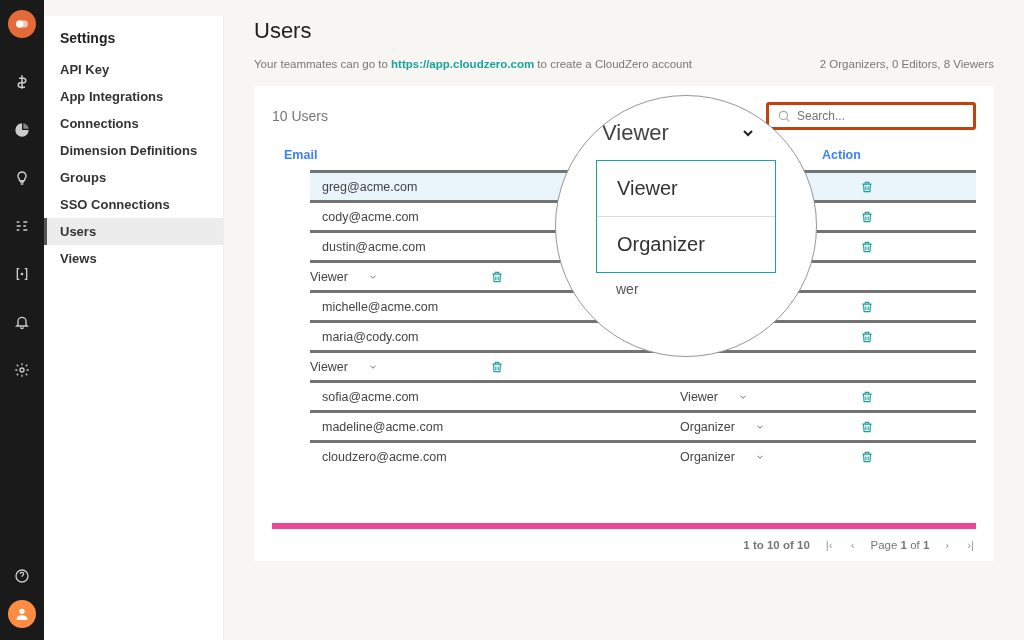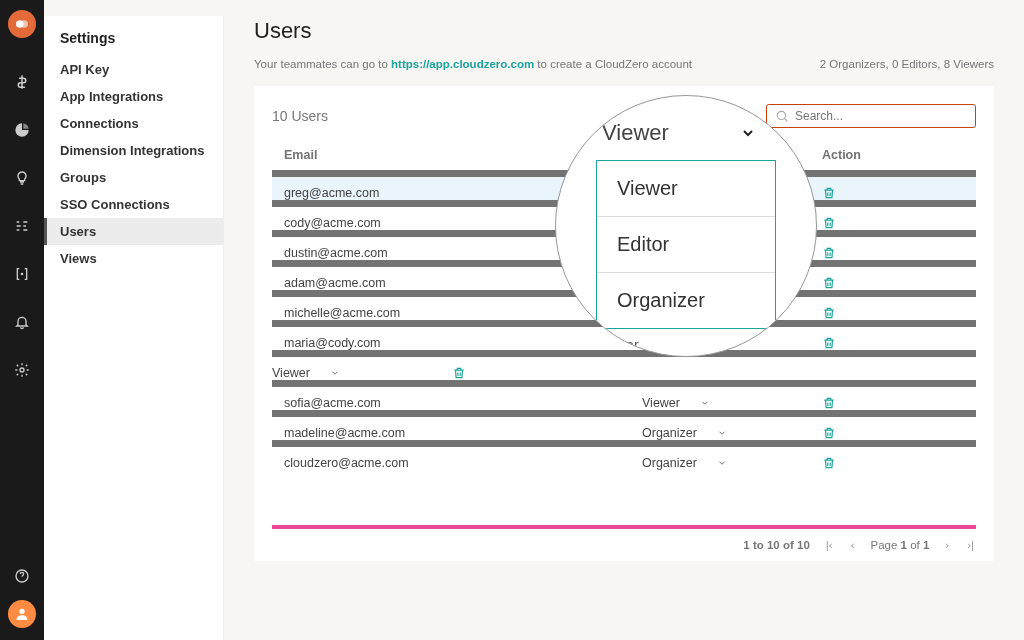--- a/index.html
+++ b/index.html
@@ -14,33 +14,33 @@
 .sidebar-items { display: flex; flex-direction: column; }
 .sidebar-item { padding: 6px 16px; font-size: 13px; color: #333; cursor: pointer; font-weight: 600; }
 .sidebar-item.active { background: #ececec; border-left: 3px solid #555; padding-left: 13px; }
 .main { position: absolute; left: 224px; top: 0; right: 0; bottom: 0; background: #f7f6f3; padding: 18px 30px 0 30px; overflow: hidden; }
 .page-title { font-size: 22px; font-weight: 400; color: #222; margin-bottom: 14px; }
 .subheader { display: flex; justify-content: space-between; font-size: 11.5px; color: #777; margin-bottom: 16px; }
 .subheader a { color: #1ba39c; text-decoration: none; font-weight:600; }
 .panel { background: #fff; border-radius: 2px; padding: 12px 18px 0 18px; min-height: 475px; position: relative; }
 .panel-top { display: flex; justify-content: space-between; align-items: center; height: 36px; margin-bottom: 6px; }
 .panel-count { font-size: 14px; color: #777; }
-.search-wrap { display:flex; align-items:center; border: 1px solid #c2410c; border-radius: 3px; padding: 4px 8px; width: 210px; background:#fff; }
+.search-wrap { display:flex; align-items:center; border: 3px solid #c2410c; border-radius: 3px; padding: 4px 8px; width: 210px; background:#fff; }
 .search-wrap svg { width:14px; height:14px; color:#aaa; margin-right:6px;}
 .search-wrap input { border: none; outline: none; font-size: 12px; flex:1; color:#555; background:transparent;}
-.table-head { display:flex; font-size:12.5px; font-weight:600; color:#737373; padding: 8px 0; }
+.table-head { display:flex; font-size:12.5px; font-weight:600; color:#3b82f6; padding: 8px 0; }
 .col-email { flex: 0 0 370px; padding-left: 12px; }
 .col-role { flex: 0 0 180px; }
 .col-action { flex: 1; }
-.table-row { display:flex; align-items:flex-end; height: 30px; font-size: 12.5px; color:#444; border-top: 7px solid #737373; }
+.table-row { display:flex; align-items:center; height: 30px; font-size: 12.5px; color:#444; border-top: 3px solid #737373; margin-left: 38px; }
 .table-row.highlight { background: #eaf4fb; }
 .role-cell { display:flex; align-items:center; gap: 20px; font-size:12.5px; color:#444; cursor:pointer; }
 .chevron { width:10px; height:10px; }
 .trash { color: #1ba39c; cursor:pointer; width:14px; height:14px; }
-.pagination { position:absolute; bottom: 10px; left: 18px; right: 18px; display:flex; justify-content:flex-end; align-items:center; gap: 14px; font-size: 11.5px; color:#777; border-top:4px solid #ec4899; padding-top:10px;}
+.pagination { position:absolute; bottom: 10px; left: 18px; right: 18px; display:flex; justify-content:flex-end; align-items:center; gap: 14px; font-size: 11.5px; color:#777; border-top:6px solid #ec4899; padding-top:10px;}
 .pagination .pg-btn { cursor:pointer; color:#999; padding: 0 2px;}
 .zoom-overlay { position:absolute; left: 555px; top: 95px; width: 262px; height: 262px; border-radius: 50%; border: 1px solid #999; background: #fff; overflow:hidden; box-shadow: 0 0 0 1px rgba(0,0,0,0.02); z-index: 50;}
 .zoom-inner { position:absolute; left: -10px; top: 20px; right: -10px; }
 .zoom-top { display:flex; align-items:center; justify-content: space-between; padding: 4px 70px 10px 56px; font-size: 22px; color:#444; }
 .zoom-top .zc { width:16px; height:16px; }
 .zoom-menu { margin: 4px 50px 0 50px; border: 1px solid #1ba39c; background:#fff; }
 .zoom-menu-item { padding: 16px 20px; font-size: 20px; color:#333; border-bottom: 1px solid #ddd; cursor:pointer; }
 .zoom-menu-item:last-child { border-bottom: none; }
 .zoom-bottom { padding: 8px 0 0 70px; font-size:14px; color:#555; }
 svg { display:block; }
@@ -107,21 +107,21 @@
       </svg>
     </div>
 </div>
 
 <div class="sidebar">
   <div class="sidebar-title">Settings</div>
   <div class="sidebar-items" id="sidebar-items">
       <div class="sidebar-item">API Key</div>
       <div class="sidebar-item">App Integrations</div>
       <div class="sidebar-item">Connections</div>
-      <div class="sidebar-item">Dimension Integrations</div>
+      <div class="sidebar-item">Dimension Definitions</div>
       <div class="sidebar-item">Groups</div>
       <div class="sidebar-item">SSO Connections</div>
       <div class="sidebar-item active">Users</div>
       <div class="sidebar-item">Views</div>
     </div>
 </div>
 
 <div class="main">
   <div class="page-title">Users</div>
   <div class="subheader">
@@ -184,21 +184,20 @@
               <svg class="chevron" viewBox="0 0 24 24" stroke="#555" fill="none" stroke-width="2">
                 <path d="M6 9l6 6 6-6"></path>
               </svg>
             </div>
           </div>
           <div class="col-action"><span><svg class="trash" viewBox="0 0 24 24" stroke="currentColor" fill="none" stroke-width="2">
                 <path d="M4 7h16M9 7V4h6v3M6 7l1 13h10l1-13M10 11v6M14 11v6"></path>
               </svg></span></div>
         </div>
         <div class="table-row">
-          <div class="col-email">adam@acme.com</div>
           <div class="col-role">
             <div class="role-cell">
               <span>Viewer</span>
               <svg class="chevron" viewBox="0 0 24 24" stroke="#555" fill="none" stroke-width="2">
                 <path d="M6 9l6 6 6-6"></path>
               </svg>
             </div>
           </div>
           <div class="col-action"><span><svg class="trash" viewBox="0 0 24 24" stroke="currentColor" fill="none" stroke-width="2">
                 <path d="M4 7h16M9 7V4h6v3M6 7l1 13h10l1-13M10 11v6M14 11v6"></path>
@@ -307,18 +306,17 @@
 <div class="zoom-overlay">
   <div class="zoom-inner">
     <div class="zoom-top">
       <span>Viewer</span>
       <svg class="zc" viewBox="0 0 24 24" stroke="#222" fill="none" stroke-width="3">
           <path d="M6 9l6 6 6-6"></path>
         </svg>
     </div>
     <div class="zoom-menu">
       <div class="zoom-menu-item">Viewer</div>
-      <div class="zoom-menu-item">Editor</div>
       <div class="zoom-menu-item">Organizer</div>
     </div>
     <div class="zoom-bottom">wer</div>
   </div>
 </div>
 
 </body></html>

